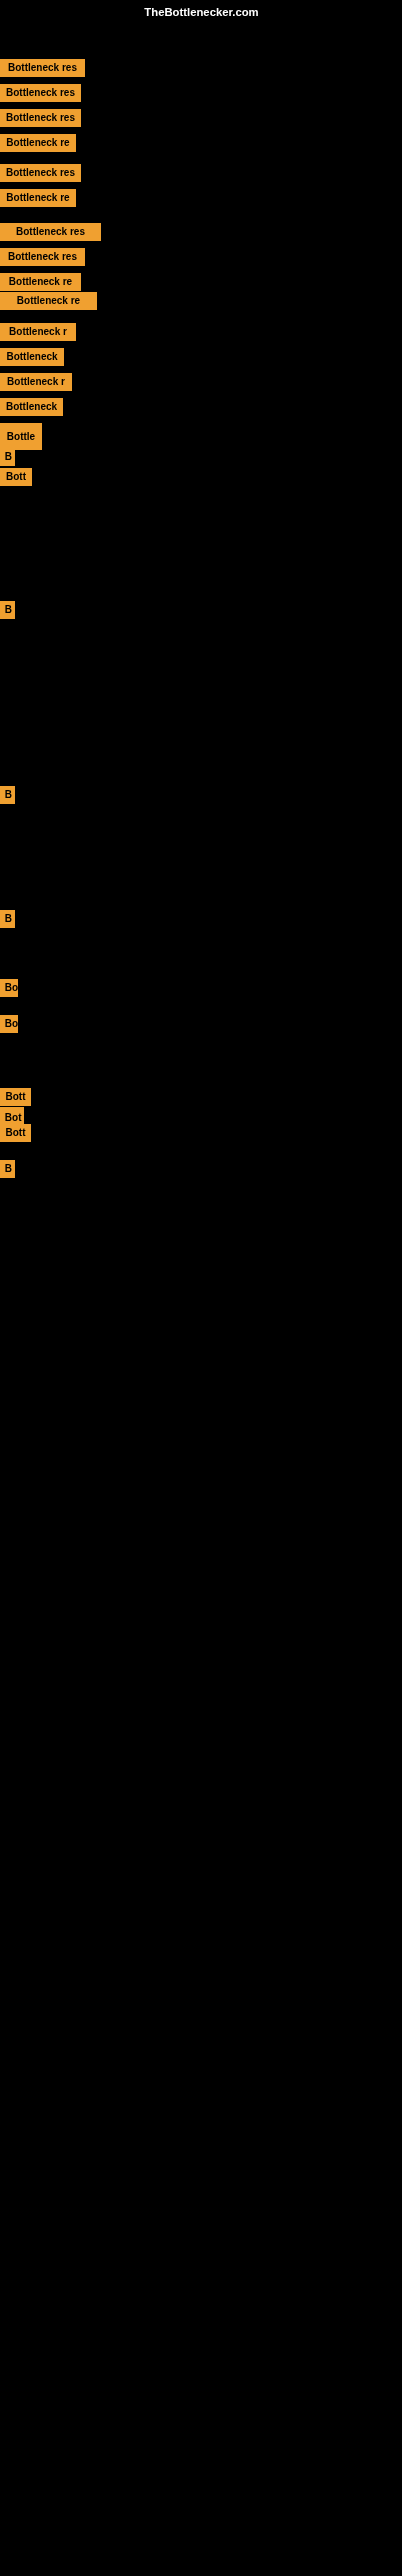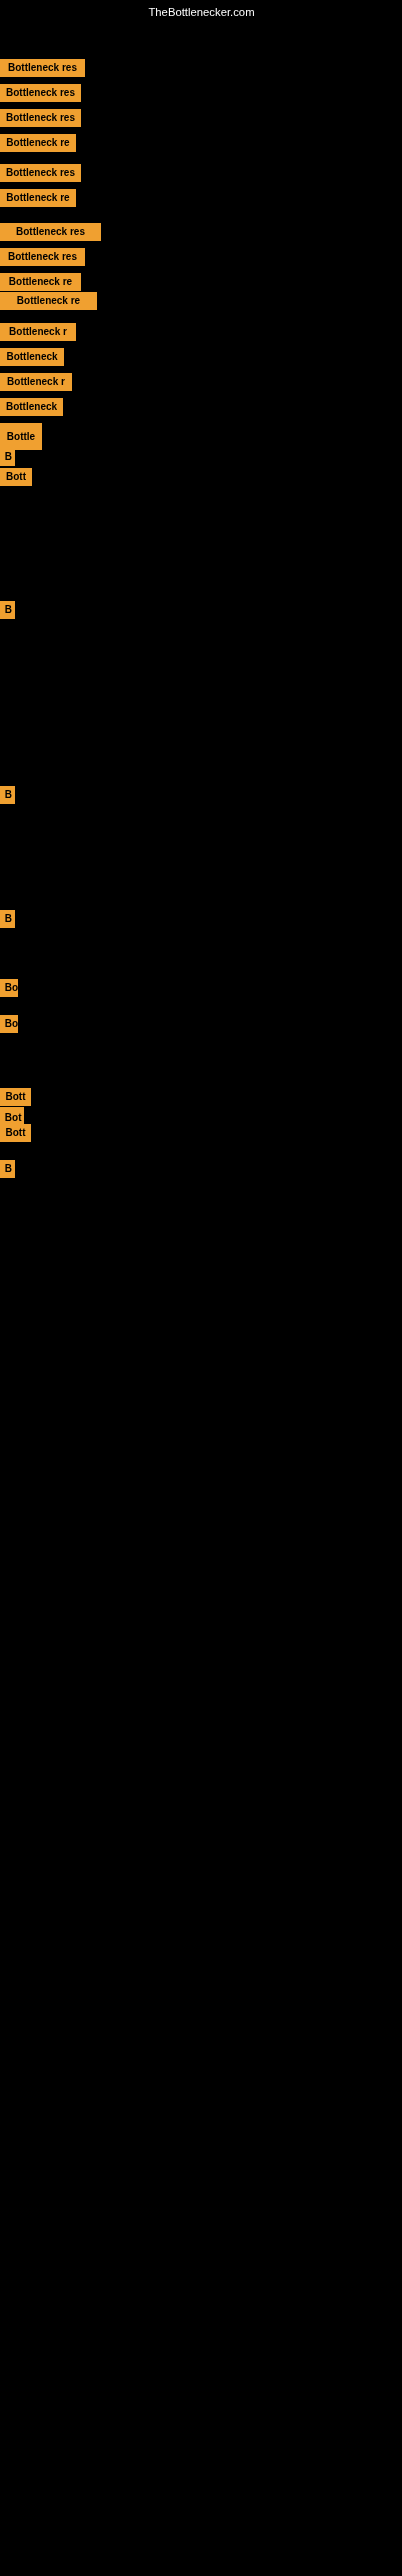--- a/index.html
+++ b/index.html
@@ -1,18 +1,19 @@
 <!DOCTYPE html>
 <html style="font-size:13px"><head>
   <meta charset="utf-8">
   <style>
     * {
       margin: 0;
       padding: 0;
       box-sizing: border-box;
+      font-weight: bold;
     }
     body {
       background-color: #000000;
       font-family: Arial, sans-serif;
       width: 403px;
       min-height: 2576px;
       position: relative;
     }
     .site-title {
       position: absolute;

